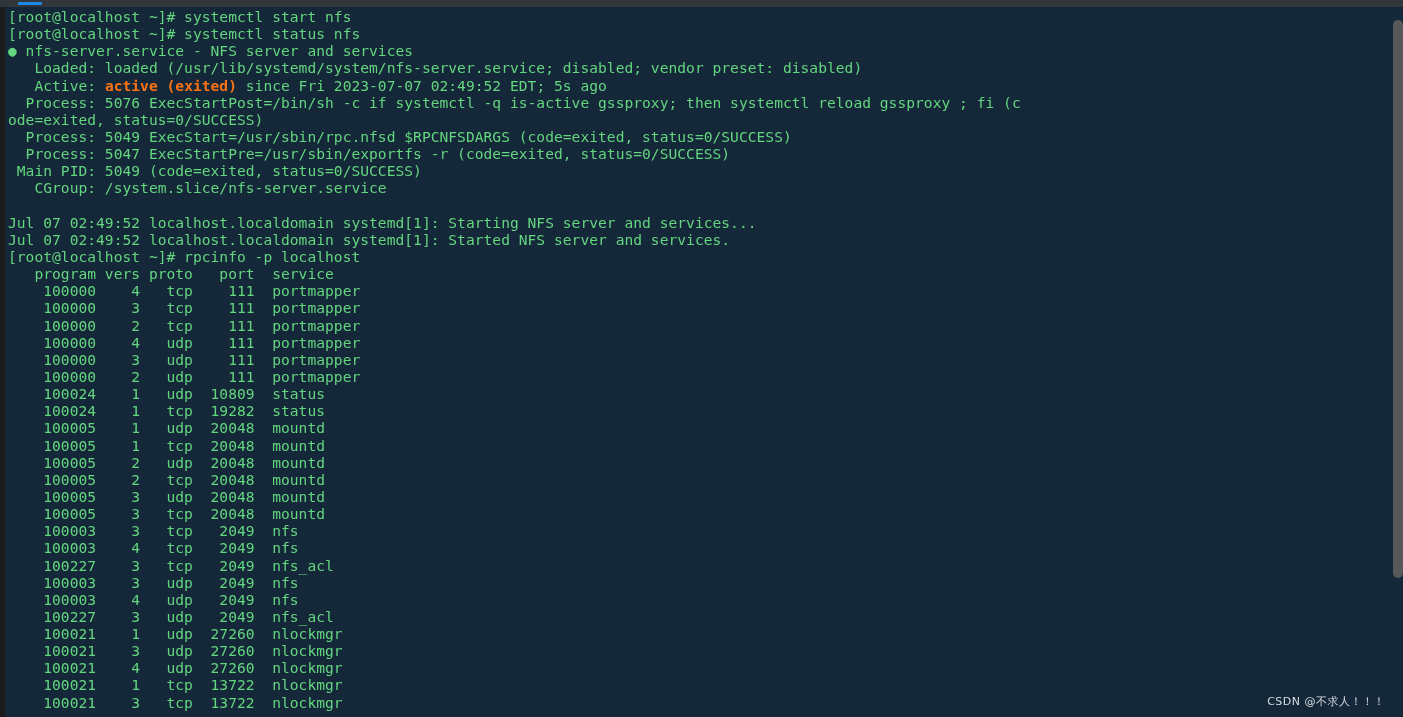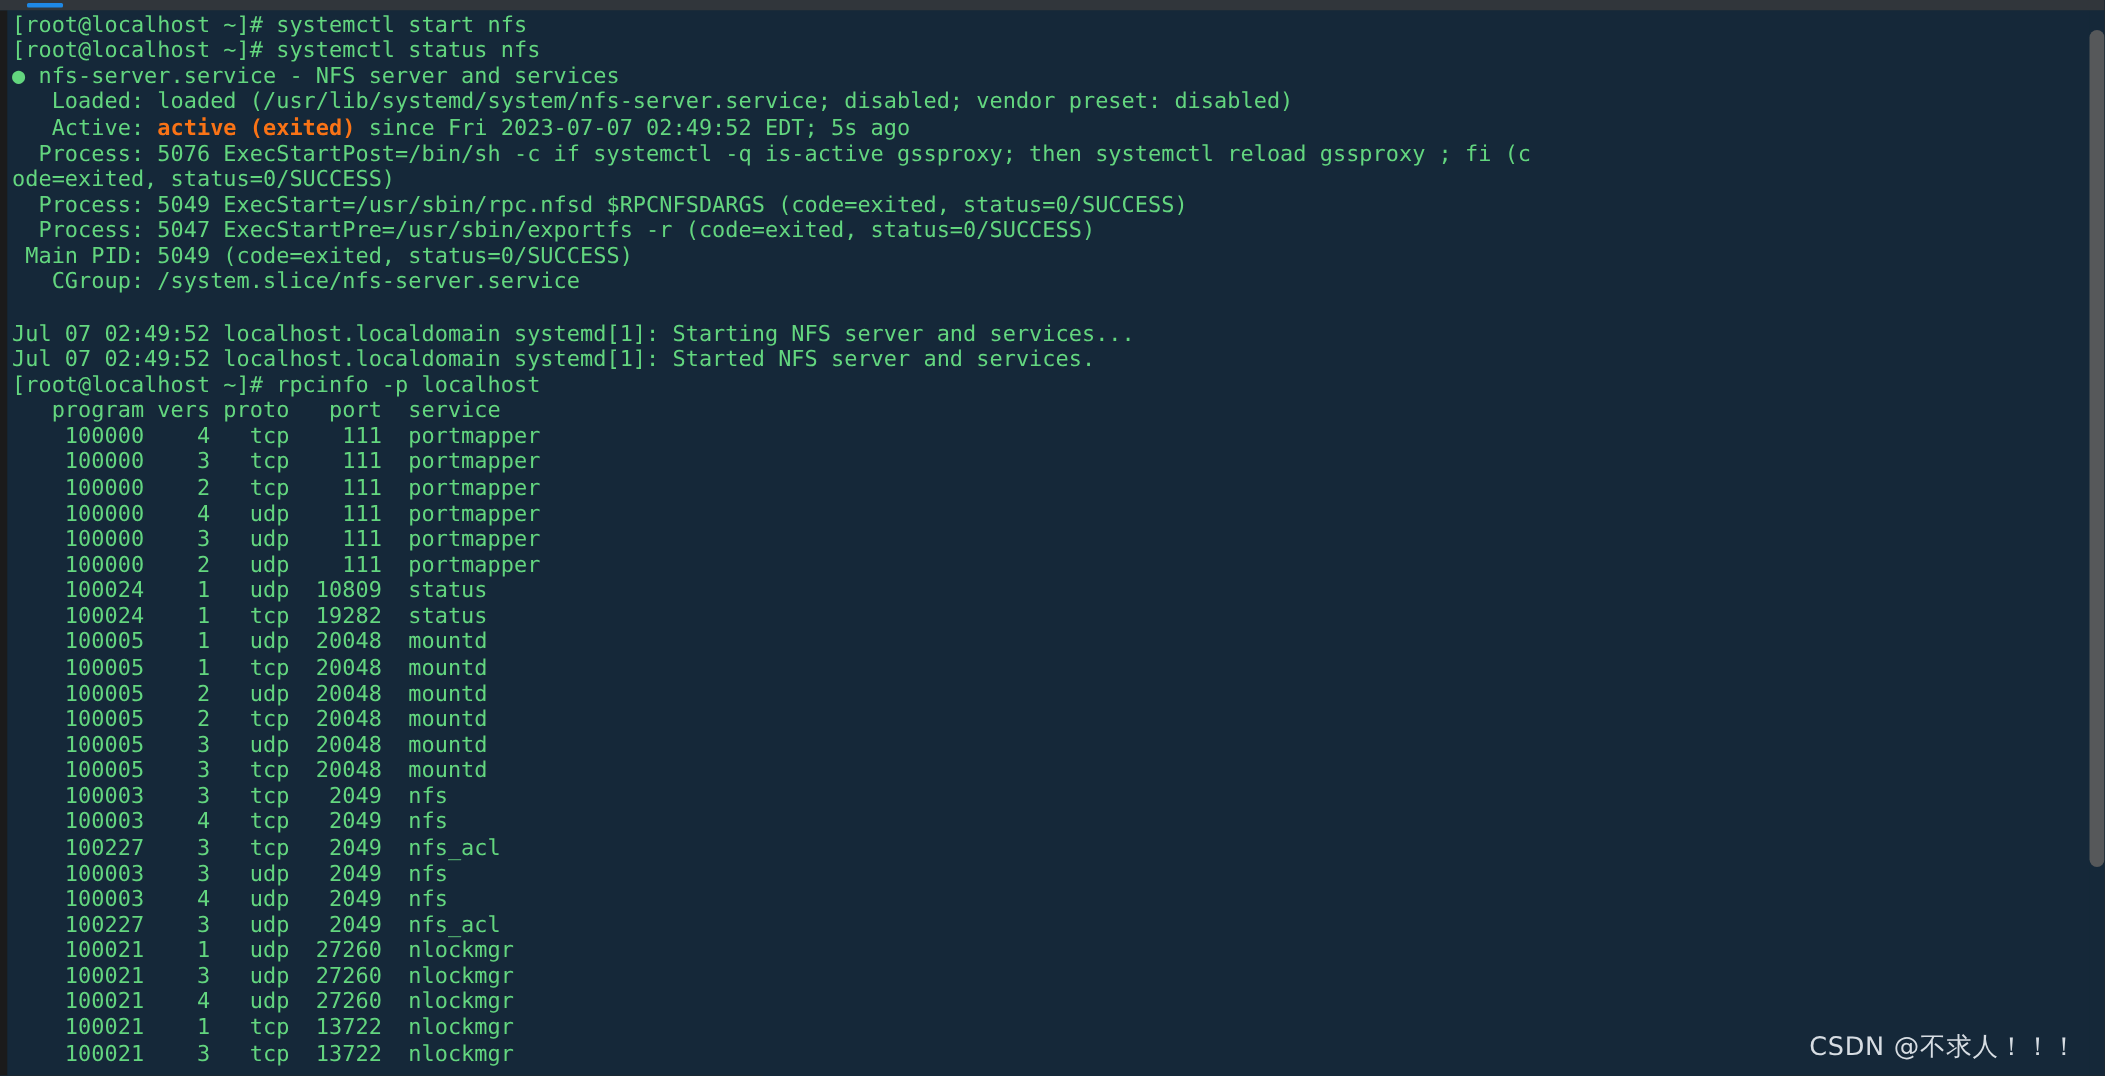--- a/index.html
+++ b/index.html
@@ -89,21 +89,21 @@
     background: #56585a;
     border-radius: 5px;
   }
   
   #watermark {
     position: absolute;
     right: 18px;
     bottom: 8px;
     color: #d7dde3;
     font-family: "DejaVu Sans", "Liberation Sans", sans-serif;
-    font-size: 17px;
+    font-size: 11px;
     letter-spacing: 0.5px;
     white-space: pre;
   }
 </style>
 </head>
 <body>
 
 <div id="app">
 
   <div id="topbar">

